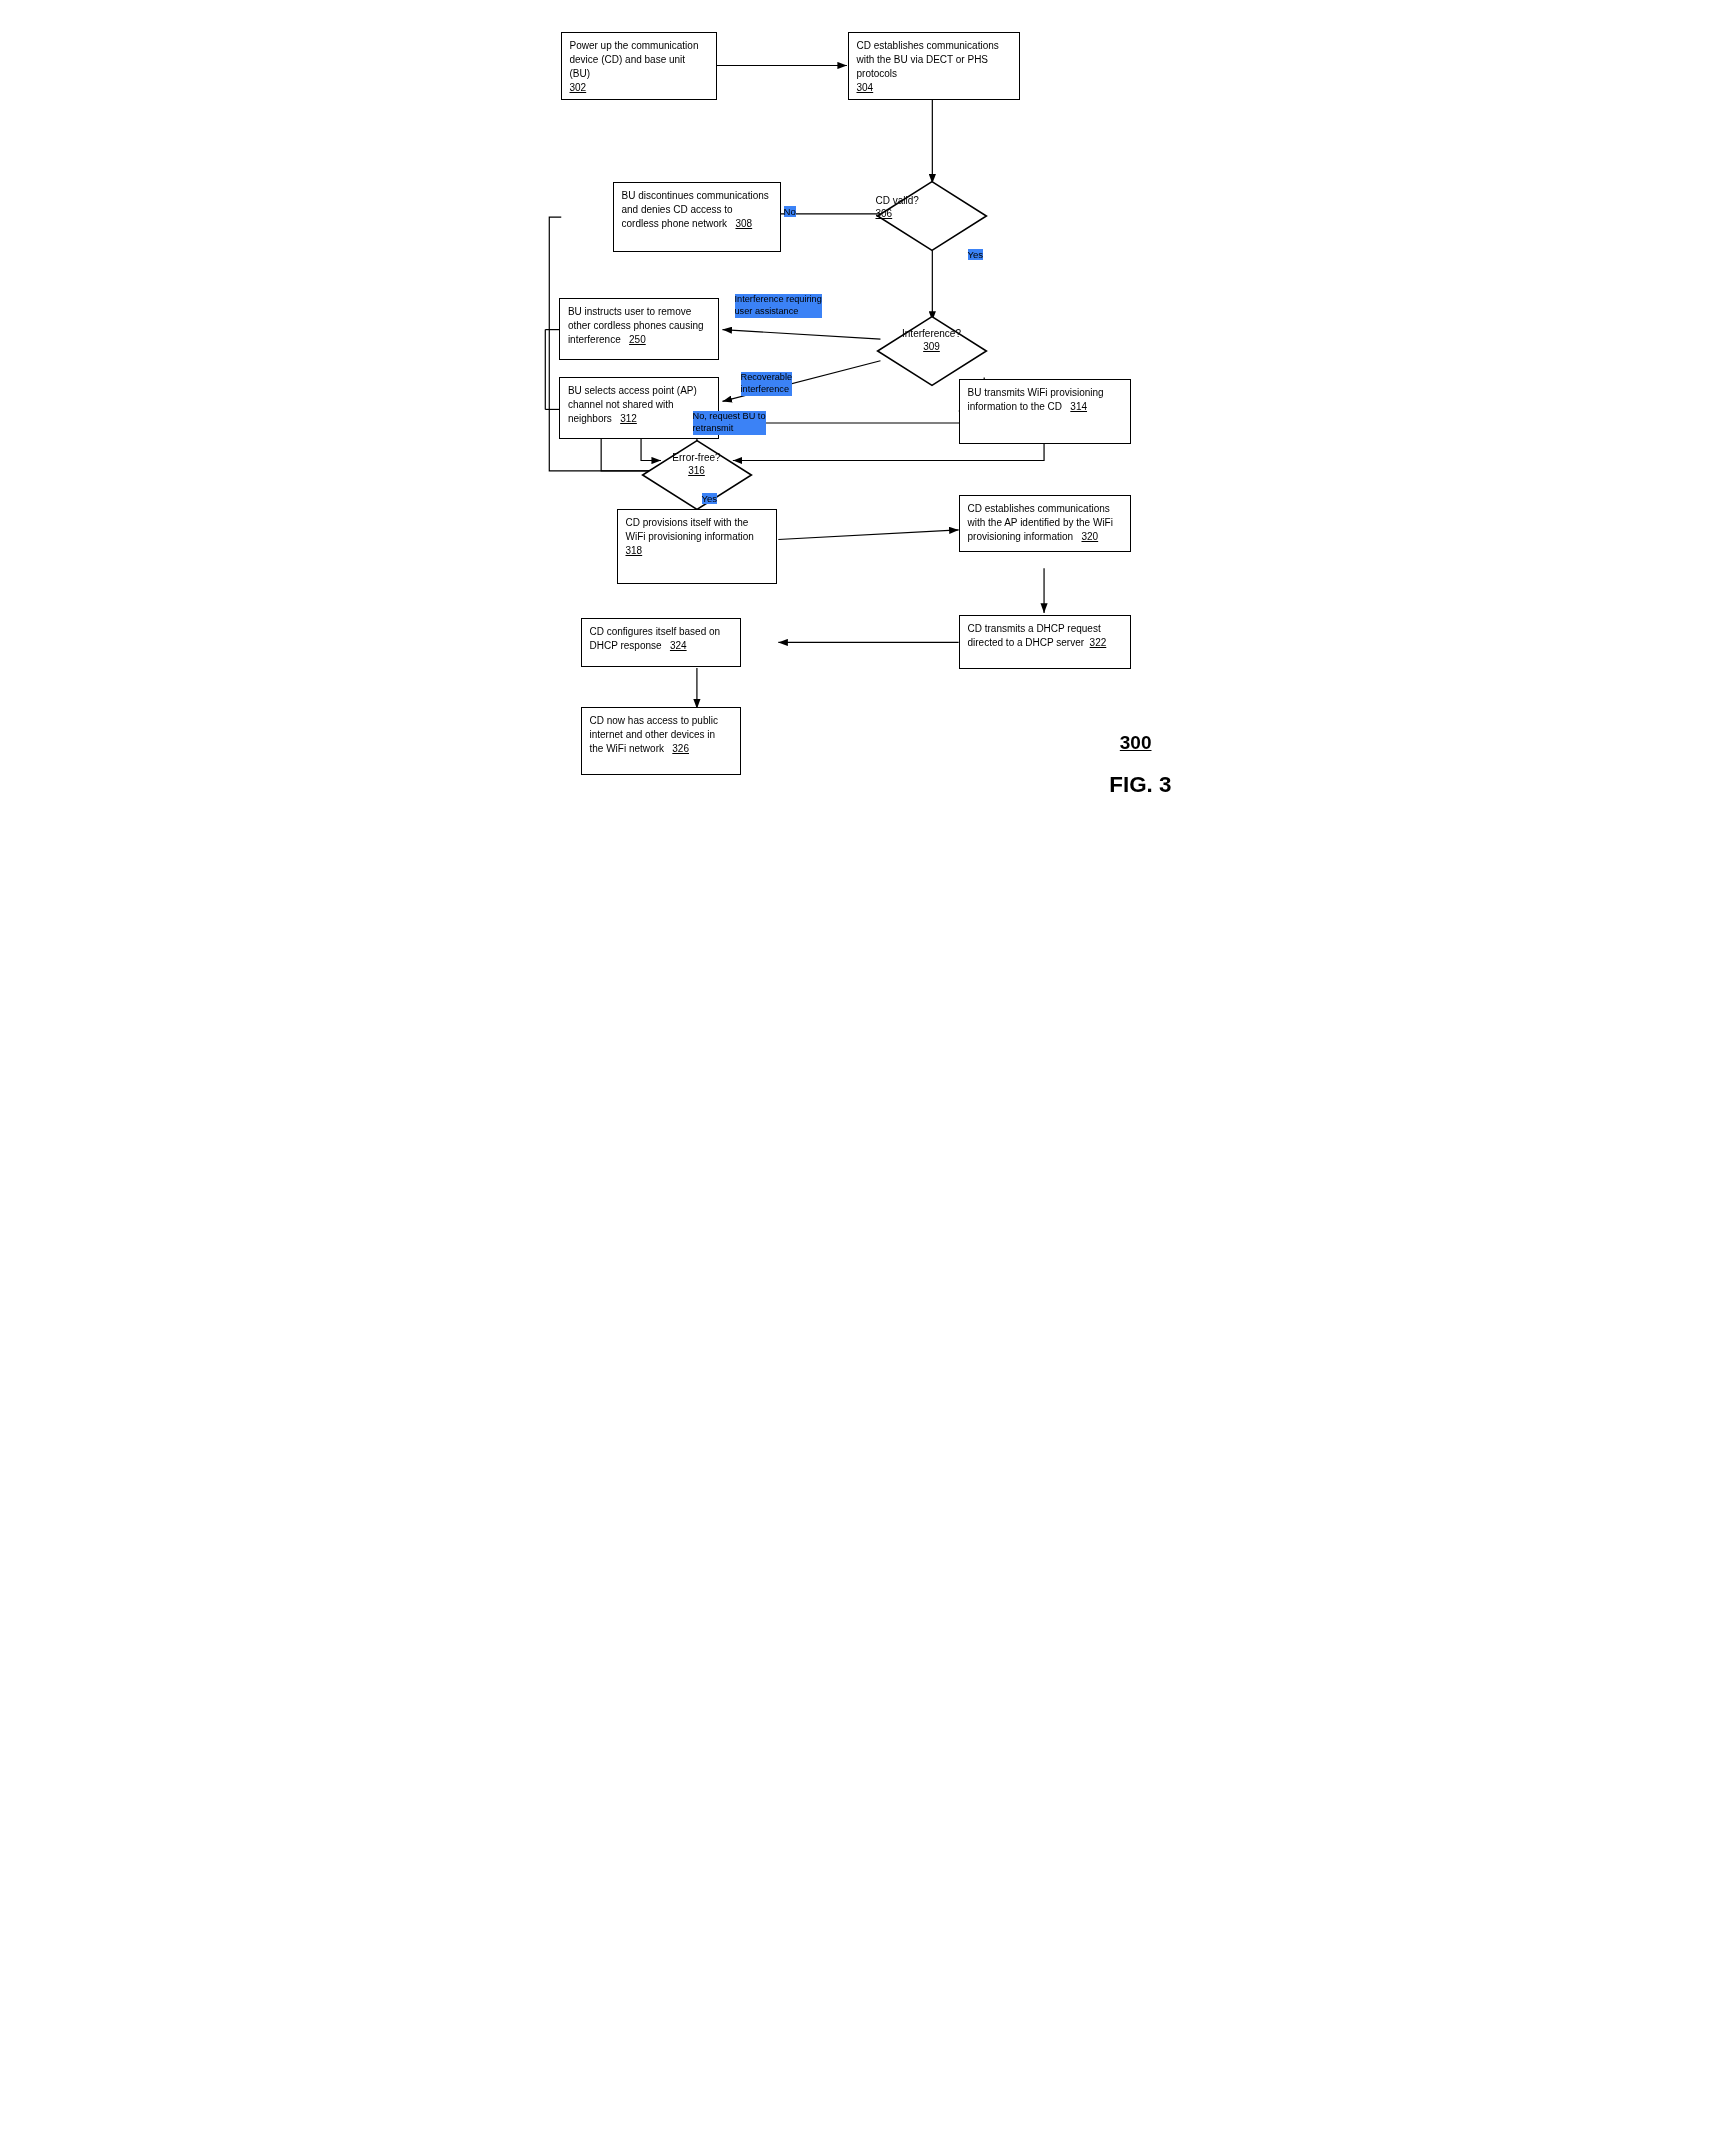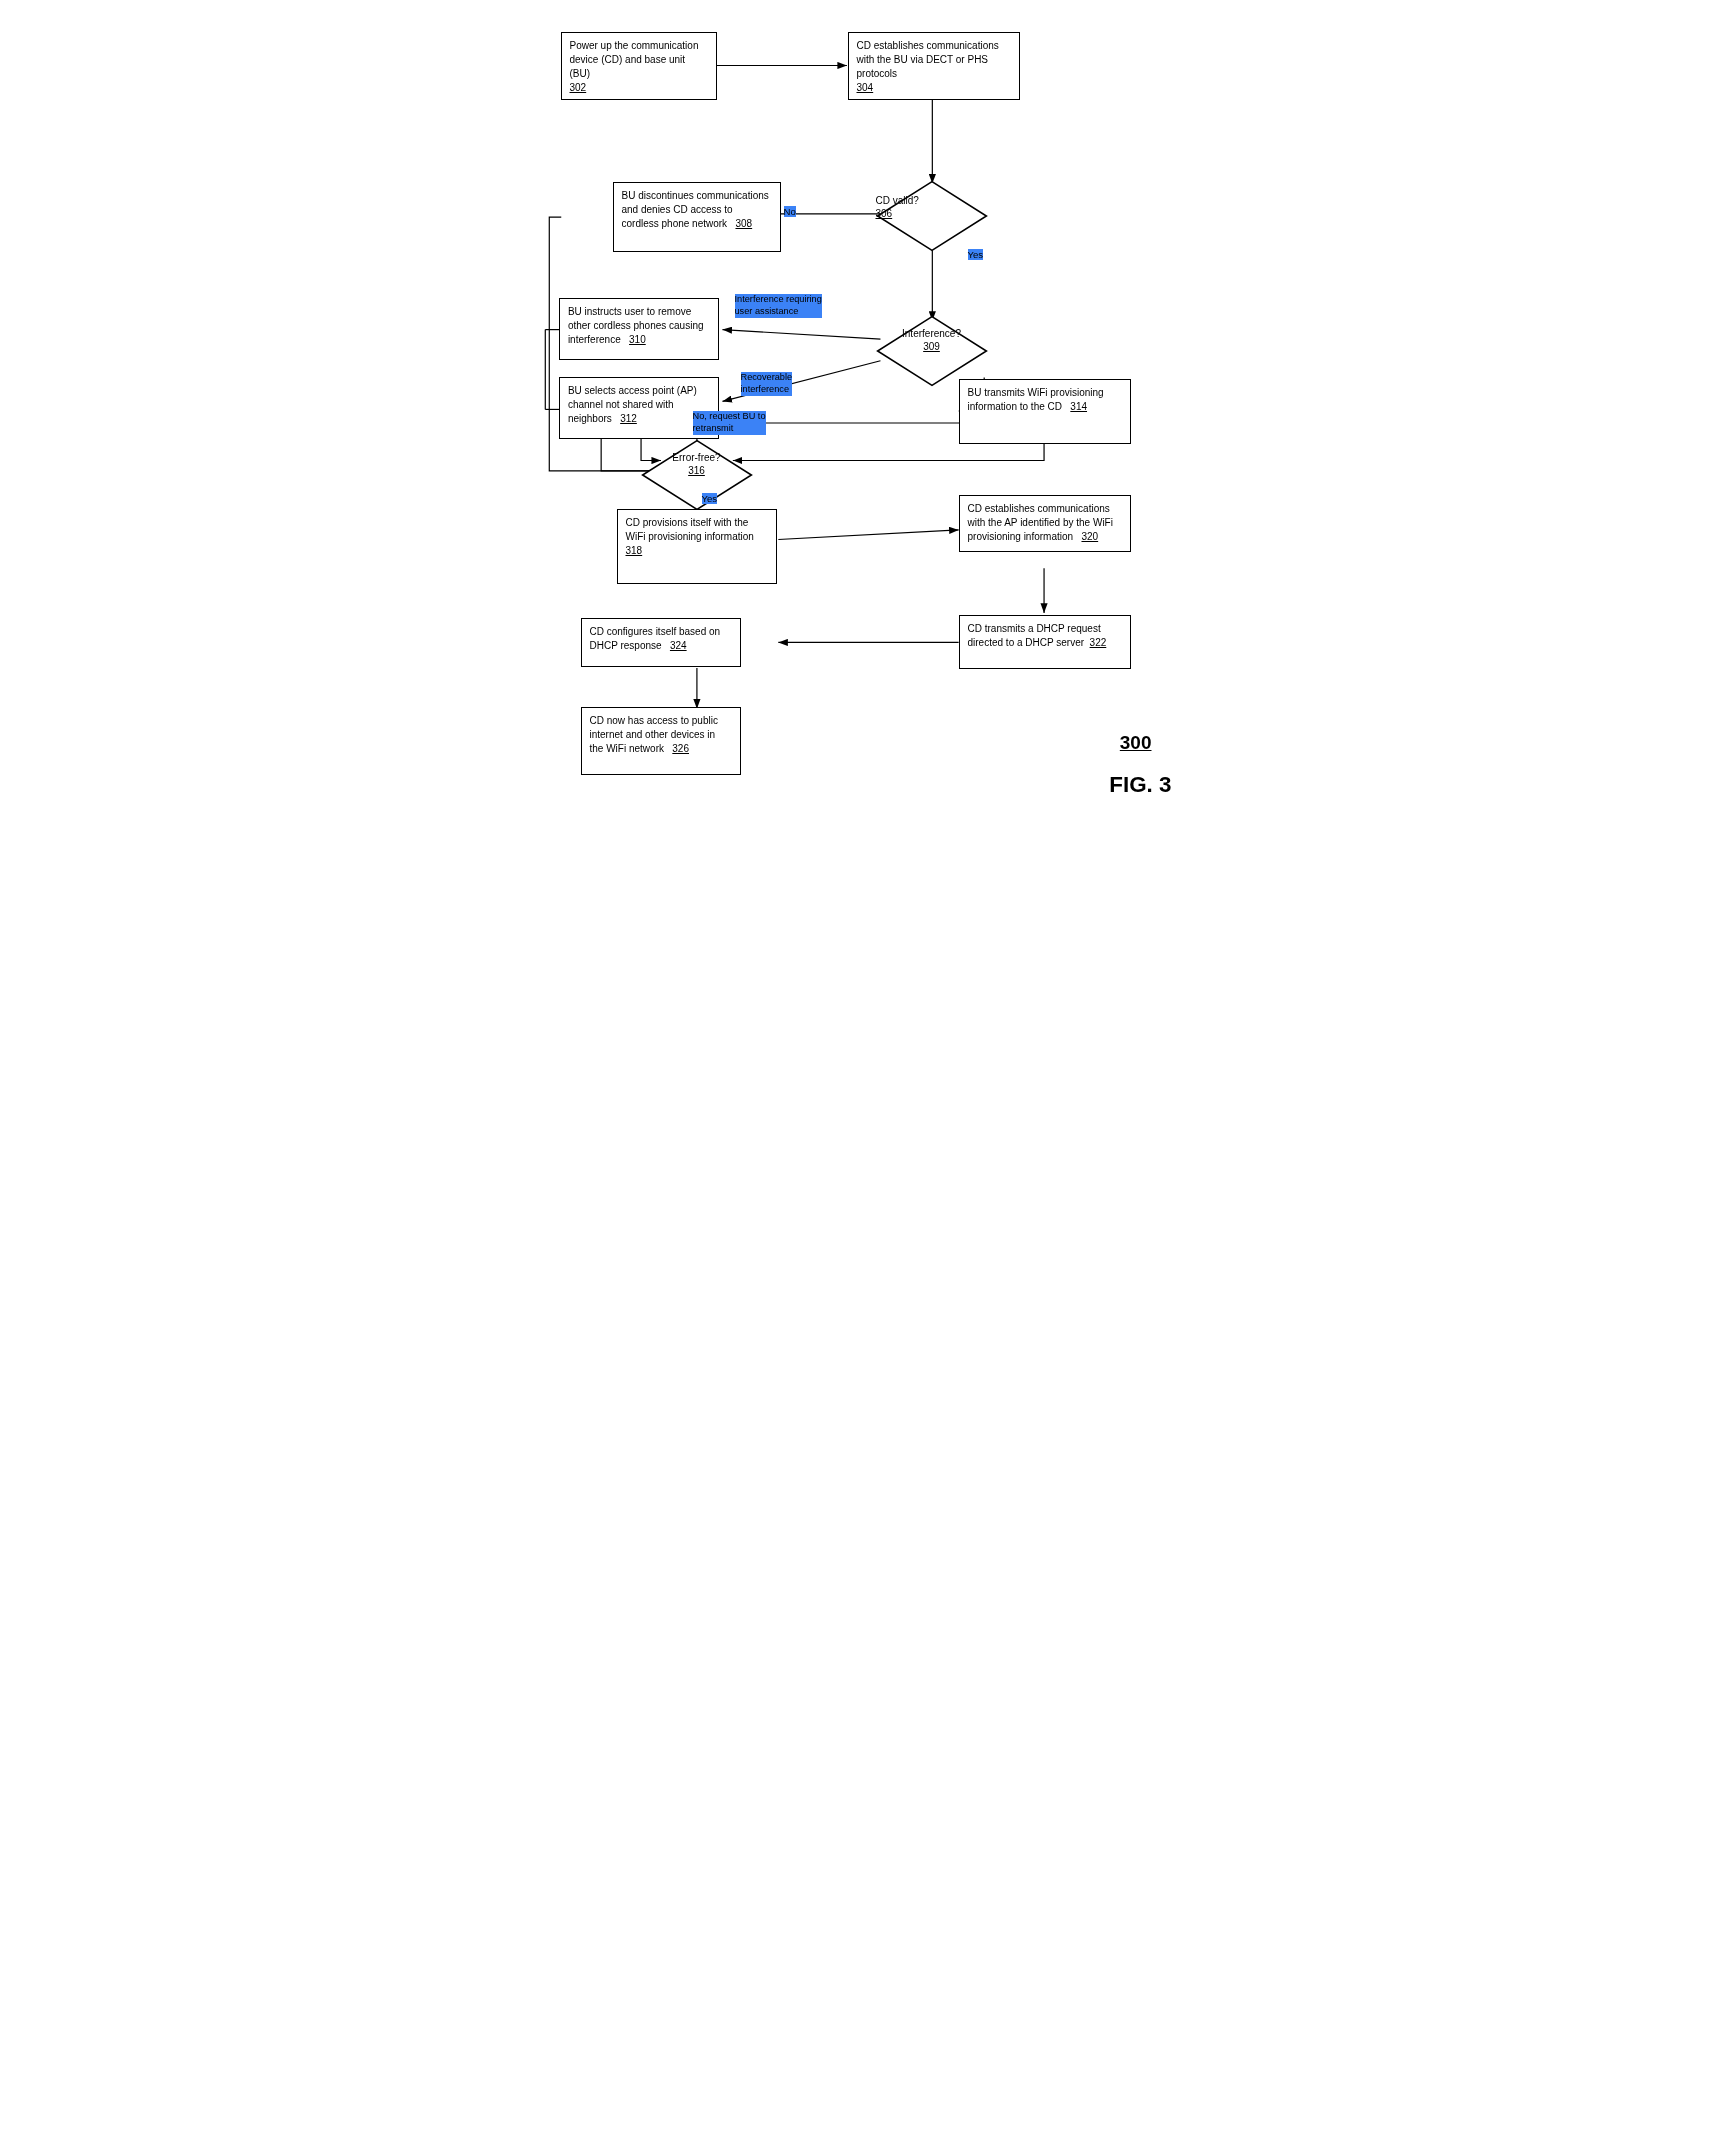--- a/index.html
+++ b/index.html
@@ -145,21 +145,21 @@
   </div>
 
   <div class="arrow-label" style="left:204px; top:356px; font-size:9.2px; line-height:1.3;">
     Recoverable<br>interference
   </div>
 
   <div class="arrow-label" style="left:430px; top:366px;">No</div>
 
   <div class="box" style="left:22.4px; top:282px; width:160px; height:62px;">
     <span>BU instructs user to remove other cordless phones causing interference</span>
-    &nbsp;&nbsp;<span class="ref">310</span>
+    &nbsp;&nbsp;<span class="ref">250</span>
   </div>
 
   <div class="box" style="left:22.4px; top:361px; width:160px; height:62px;">
     <span>BU selects access point (AP) channel not shared with neighbors</span>
     &nbsp;&nbsp;<span class="ref">312</span>
   </div>
 
   <div class="box" style="left:422px; top:363px; width:172px; height:65px;">
     <span>BU transmits WiFi provisioning information to the CD</span>
     &nbsp;&nbsp;<span class="ref">314</span>

